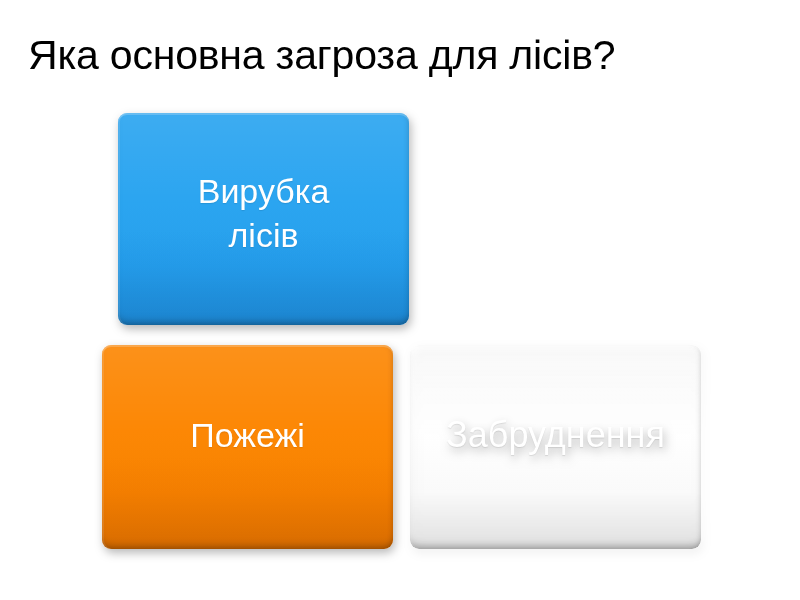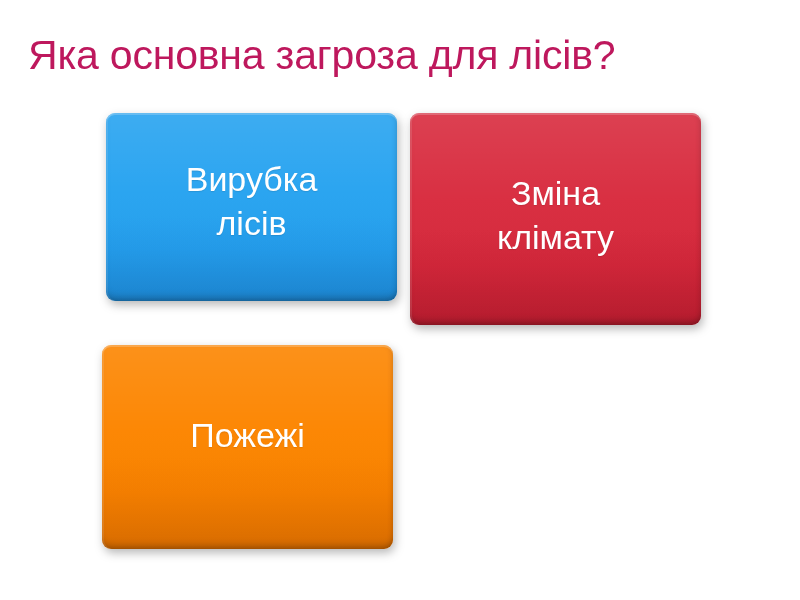--- a/index.html
+++ b/index.html
@@ -26,21 +26,21 @@
   
   .question-title {
     position: absolute;
     left: 28px;
     top: 27px;
     width: 760px;
     height: 56px;
     font-size: 41px;
     line-height: 56px;
     font-weight: 400;
-    color: #be185d;
+    color: #000000;
     letter-spacing: -0.2px;
     white-space: nowrap;
     -webkit-font-smoothing: antialiased;
   }
 
   
   .answers-grid {
     position: absolute;
     left: 102px;
     top: 113px;
@@ -55,21 +55,21 @@
     box-sizing: border-box;
     display: flex;
     align-items: center;
     justify-content: center;
     text-align: center;
     overflow: hidden;
     filter: drop-shadow(2px 4px 5px rgba(0, 0, 0, 0.28));
   }
 
   
-  .answer-card.pos-0 { left: 4px;   top: 0px;   height: 188px; }
+  .answer-card.pos-0 { left: 16px;   top: 0px;   height: 212px; }
   .answer-card.pos-1 { left: 308px; top: 0px;   height: 212px; }
   .answer-card.pos-2 { left: 0px;   top: 232px; height: 204px; }
   .answer-card.pos-3 { left: 308px; top: 232px; height: 204px; }
 
   
   .answer-card::before {
     content: "";
     position: absolute;
     inset: 0;
     border-radius: 9px;
@@ -121,24 +121,23 @@
 
   <div class="question-title">Яка основна загроза для лісів?</div>
 
   <div class="answers-grid">
 
     <div class="answer-card pos-0" style="background: linear-gradient(rgb(39, 163, 240) 0%, rgb(39, 163, 240) 55%, rgb(31, 147, 230) 100%);">
       <span class="answer-label">Вирубка
 лісів</span>
     </div>
 
-    <div class="answer-card pos-1" style="background: linear-gradient(rgb(216, 43, 62) 0%, rgb(216, 43, 62) 55%, rgb(201, 31, 51) 100%);">
-      <span class="answer-label">Зміна
-клімату</span>
-    </div>
 
     <div class="answer-card pos-2" style="background: linear-gradient(rgb(252, 133, 0) 0%, rgb(252, 133, 0) 55%, rgb(240, 120, 0) 100%);">
       <span class="answer-label">Пожежі</span>
     </div>
 
+    <div class="answer-card pos-3">
+      <span class="answer-label">Забруднення</span>
+    </div>
 
   </div>
 </div>
 
 </body></html>

